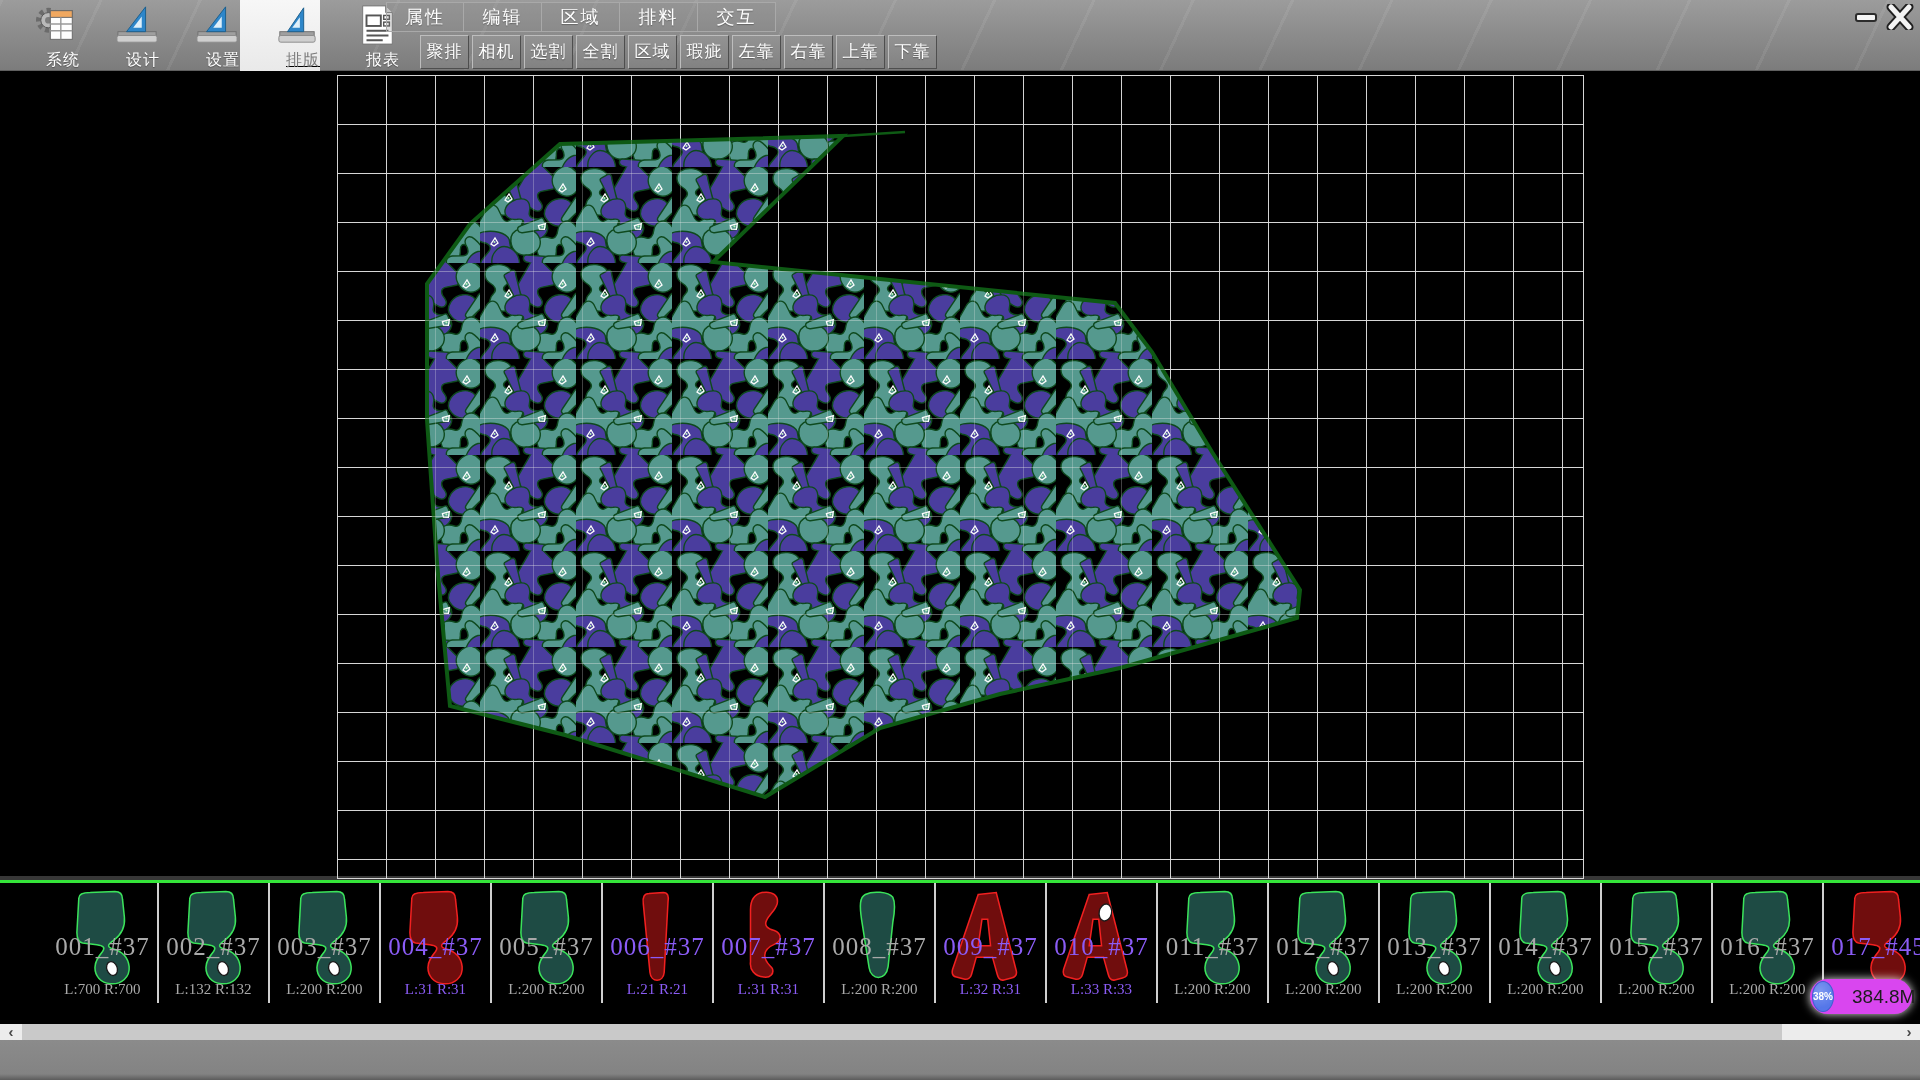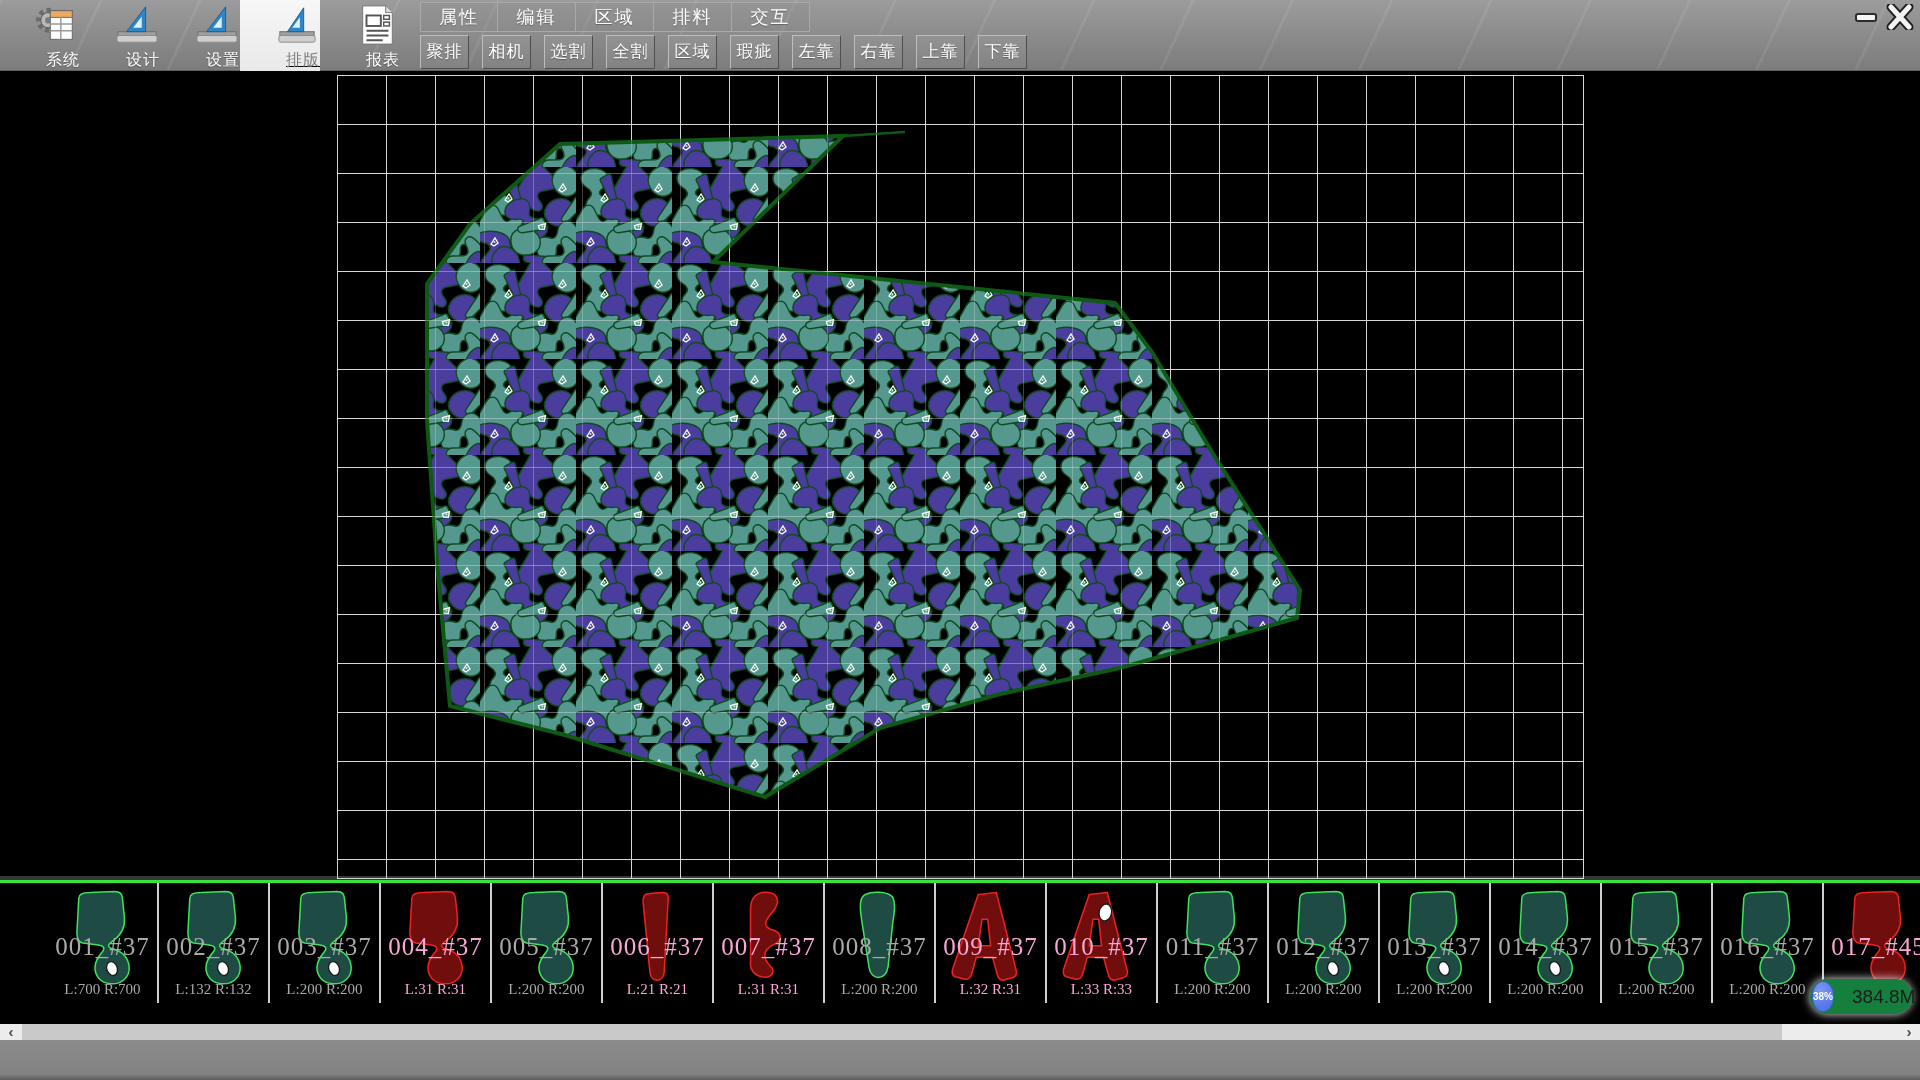--- a/index.html
+++ b/index.html
@@ -24,30 +24,30 @@
     position:absolute; top:0; width:80px; height:71px; text-align:right;
     cursor:pointer;
   }
   .appbtn.active { background:linear-gradient(180deg,#f7f7f7,#e9e9e9);text-decoration:underline; }
   .appbtn svg { margin-top:4px; width:46px; height:42px; }
   .appbtn .albl {
     display:block; margin-top:0px; font-size:16px; color:#fff;
     text-shadow:0 1px 1px rgba(0,0,0,.35); letter-spacing:1px;
   }
   .appbtn.active .albl { color:#7d7d7d; text-shadow:none; }
-  #menus { position:absolute; left:420px; top:2px; height:30px; display:flex; }
+  #menus { position:absolute; left:386px; top:2px; height:30px; display:flex; }
   .menutab {
     width:78px; height:30px; line-height:29px; text-align:center;
     color:#fff; font-size:18px; letter-spacing:2px;
     border:1px solid #a9a9a9; border-left:none; cursor:pointer;
     background:rgba(130,130,130,.25);
     text-shadow:0 1px 1px rgba(0,0,0,.3);
   }
   .menutab:first-child { border-left:1px solid #a9a9a9; }
-  #tools { position:absolute; left:420px; top:35px; height:34px; display:flex; gap:13px; }
+  #tools { position:absolute; left:420px; top:35px; height:34px; display:flex; gap:3px; }
   .toolbtn {
     width:49px; height:34px; line-height:32px; text-align:center;
     color:#fff; font-size:17px; letter-spacing:1px; cursor:pointer;
     background:linear-gradient(180deg,#939393,#828282);
     border:1px solid; border-color:#bdbdbd #4e4e4e #4e4e4e #bdbdbd;
     text-shadow:0 1px 1px rgba(0,0,0,.35);
   }
   #winctrl { position:absolute; right:6px; top:4px; display:flex; gap:6px; }
   .wbtn { width:28px; height:26px; cursor:pointer; position:relative; }
   .wbtn svg{ width:100%; height:100%; }
@@ -95,25 +95,25 @@
   .hole { fill:#ffffff; stroke:#1a1a1a; stroke-width:1.4; }
   .tid {
     position:absolute; top:50px; left:0; width:100%; text-align:center;
     font-family:"Liberation Serif", serif; font-size:25px; letter-spacing:1px;
   }
   .tlr {
     position:absolute; bottom:5px; left:0; width:100%; text-align:center;
     font-family:"Liberation Serif", serif; font-size:15px;
   }
   .lab-gray { color:#A9A9A9; }
-  .lab-green { color:#f9a8d4; }
+  .lab-green { color:#8b5cf6; }
   
   #badge {
     position:absolute; left:1810px; top:979px; width:102px; height:35px;
-    background:#15803d; border-radius:18px;
+    background:#d946ef; border-radius:18px;
     box-shadow:0 0 10px rgba(255,255,255,.9), 0 1px 3px rgba(0,0,0,.4);
     z-index:30; display:flex; align-items:center;gap:11px;
   }
   #badge .pct {
     width:31px; height:31px; margin-left:2px; border-radius:50%;
     background:radial-gradient(circle at 35% 30%, #7d97f0, #5577E8 70%);
     border:1px solid #3f5fd0;
     color:#fff; font-size:10px; font-weight:bold;
     display:flex; align-items:center; justify-content:center;
   }

